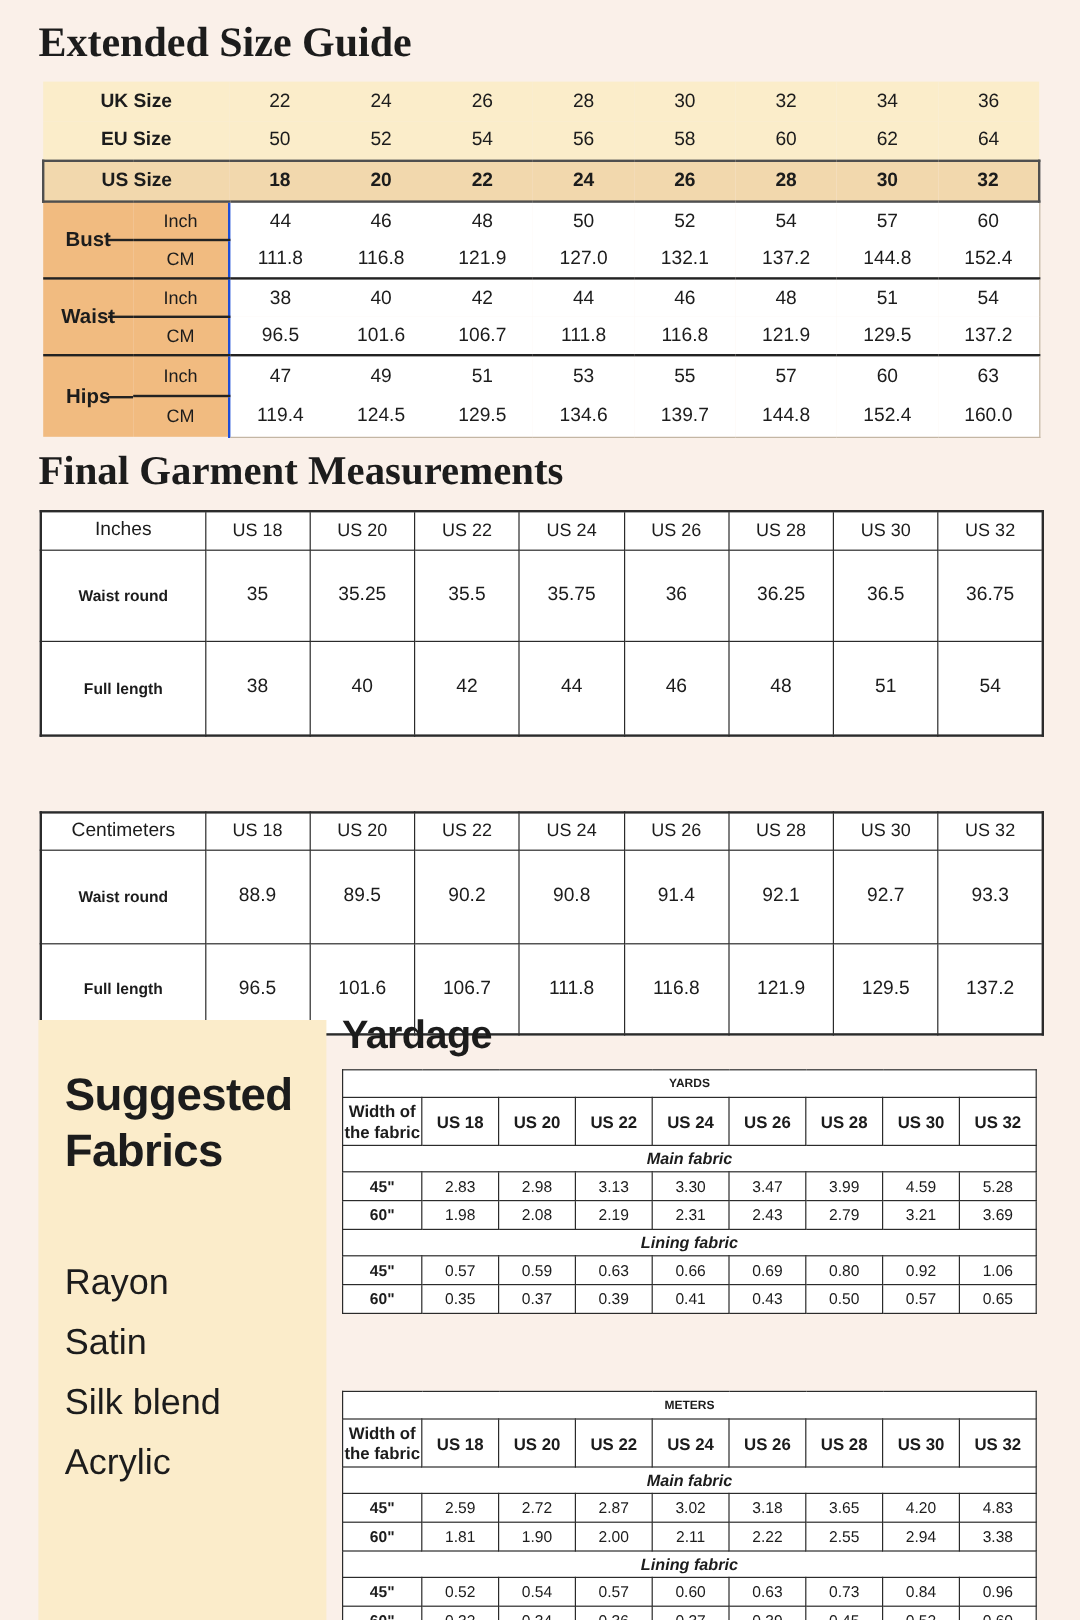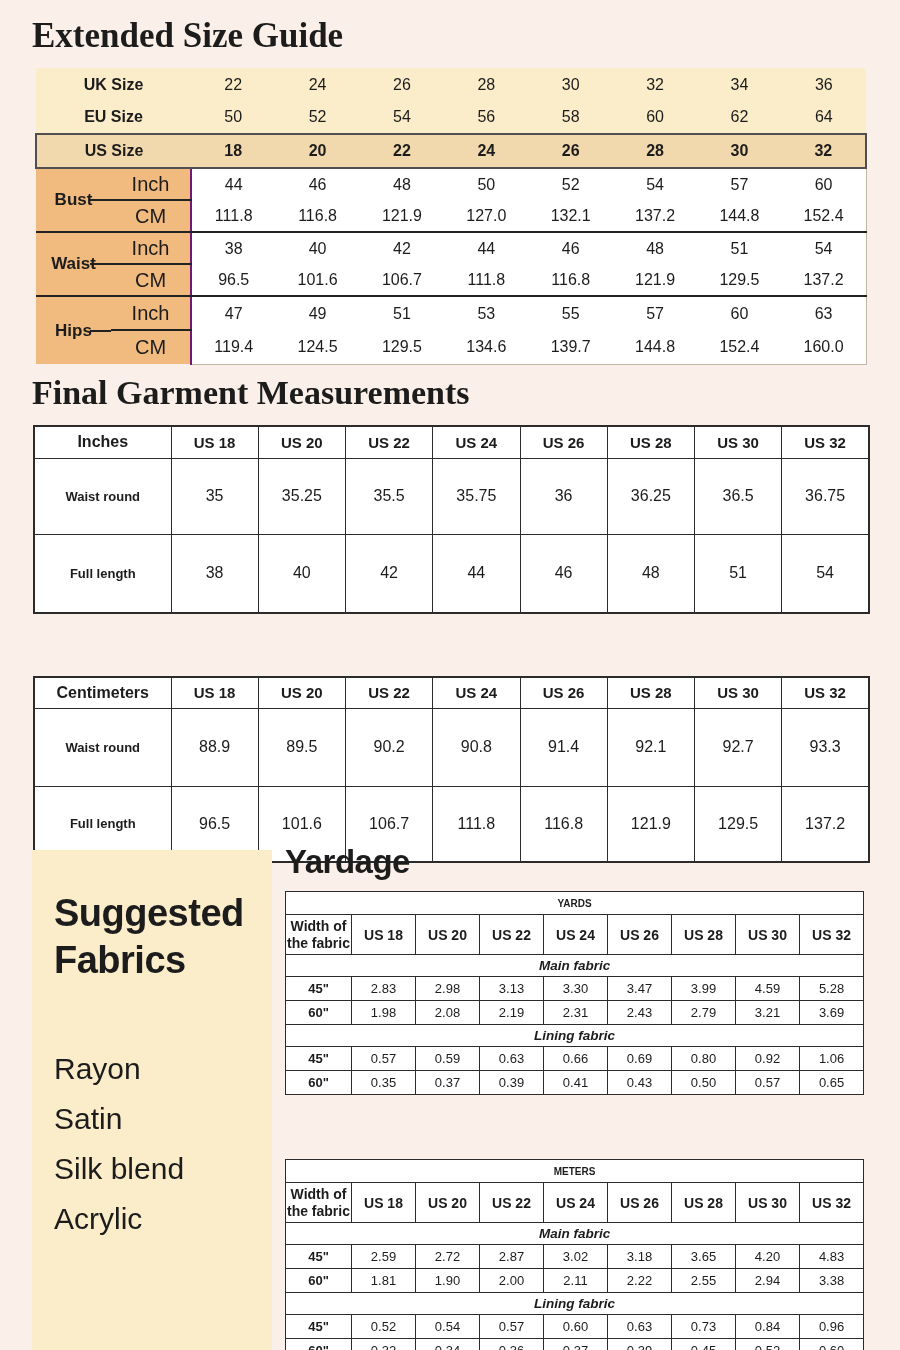--- a/index.html
+++ b/index.html
@@ -30,33 +30,33 @@
   tr.usrow{height:34px;}
   tr.usrow td{background-color:var(--row-us,#f2d8ad);font-weight:700;
     border-top:2px solid #4f4f4f;border-bottom:2px solid #4f4f4f;}
   tr.usrow td:first-child{border-left:2px solid #4f4f4f;}
   tr.usrow td:last-child{border-right:2px solid #4f4f4f;}
   tr.body-row{height:32px;}
   tr.tall{height:34px;}
   .t1 .name{background-color:var(--label-orange,#f1bb80);font-weight:700;font-size:17px;
     background-image:linear-gradient(#222,#222);background-size:28% 2px;
     background-position:100% 50%;background-repeat:no-repeat;}
-  .t1 .unit{background-color:var(--label-orange,#f1bb80);font-size:20px;border-right:2px solid #701a75;}
+  .t1 .unit{background-color:var(--label-orange,#f1bb80);font-size:15px;border-right:2px solid #1d4ed8;}
   .t1 .unit-inch{border-bottom:2px solid #222;}
   .t1 tr.sep td{border-bottom:2px solid #222;}
   .t1 .name-sep{border-bottom:2px solid #222;}
   .t1 .d{background-color:#fff;}
   .t1 .dl{border-right:1.5px solid #c3b6a4;}
   .t1 tr.bot td.d{border-bottom:1.5px solid #c3b6a4;}
 
   
   .t2{border-collapse:collapse;background:#fff;border:2px solid var(--line-dark,#2b2b2b);}
   .t2 td{border:1.5px solid var(--line-dark,#2b2b2b);font-size:16px;}
   .t2 .g-lbl{width:137px}.t2 .g-d{width:87.25px}
-  .t2 tr.hd td{font-weight:700;font-size:15px;}
+  .t2 tr.hd td{font-weight:400;font-size:15px;}
   .t2 tr.hd td:first-child{font-size:16px;}
   .t2 .rl{font-weight:700;font-size:13px;}
   #t2a{left:33px;top:425px;width:835px;}
   #t2b{left:33px;top:676px;width:835px;}
   #t2a tr.hd{height:32px}#t2a tr.r1{height:76px}#t2a tr.r2{height:79px}
   #t2b tr.hd{height:31px}#t2b tr.r1{height:78px}#t2b tr.r2{height:76px}
 
   
   .t3{border-collapse:collapse;background:#fff;border:1.5px solid var(--line-dark,#2b2b2b);}
   .t3 td{border:1.2px solid var(--line-dark,#2b2b2b);font-size:13px;}

